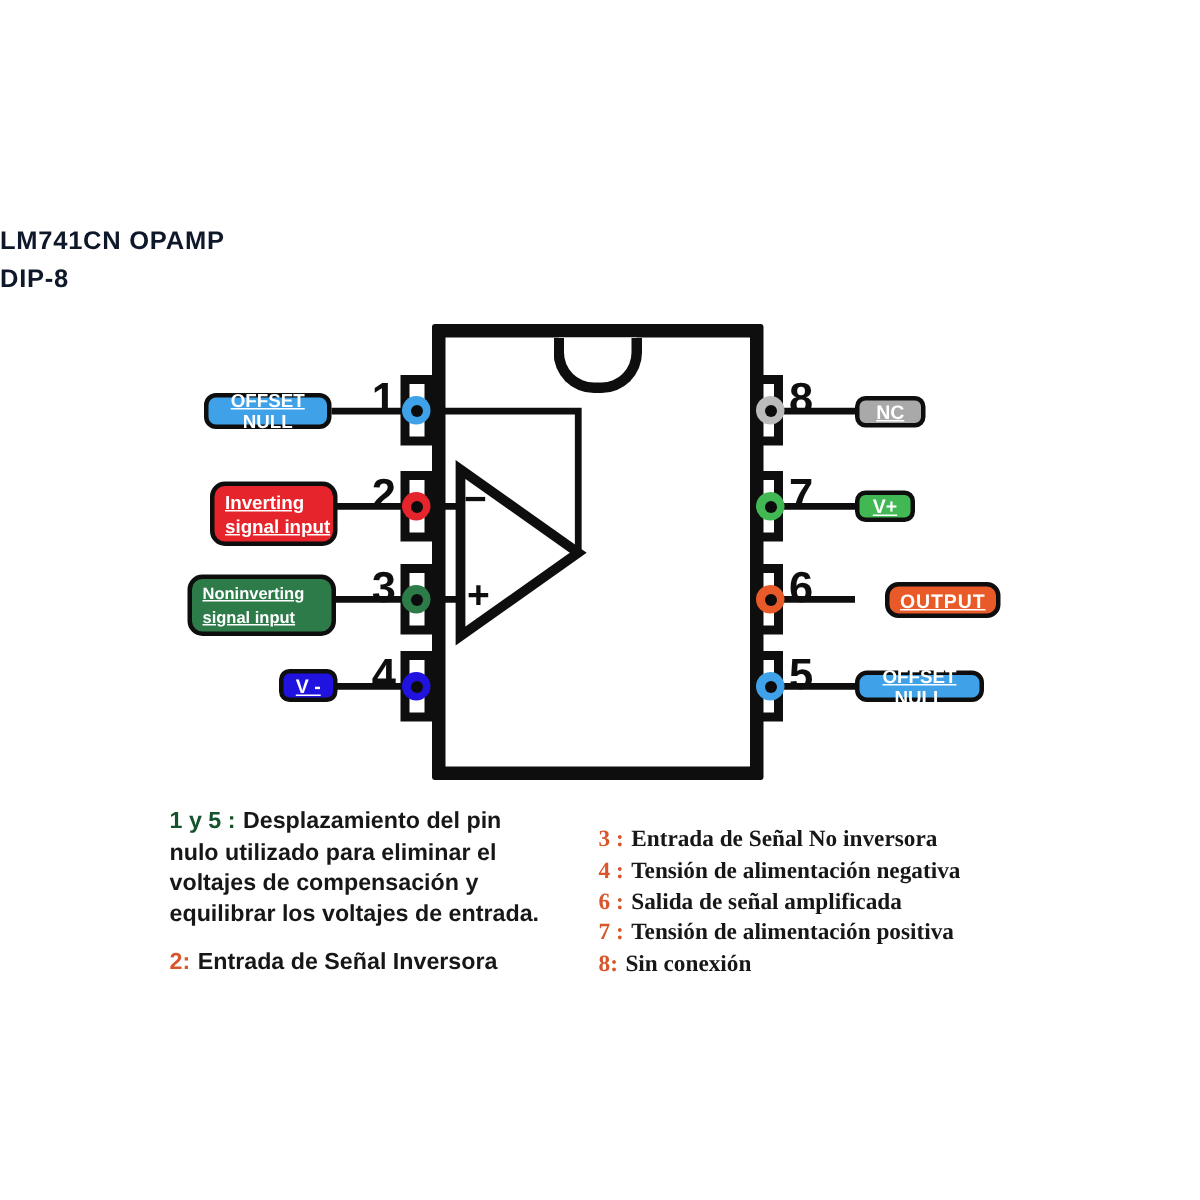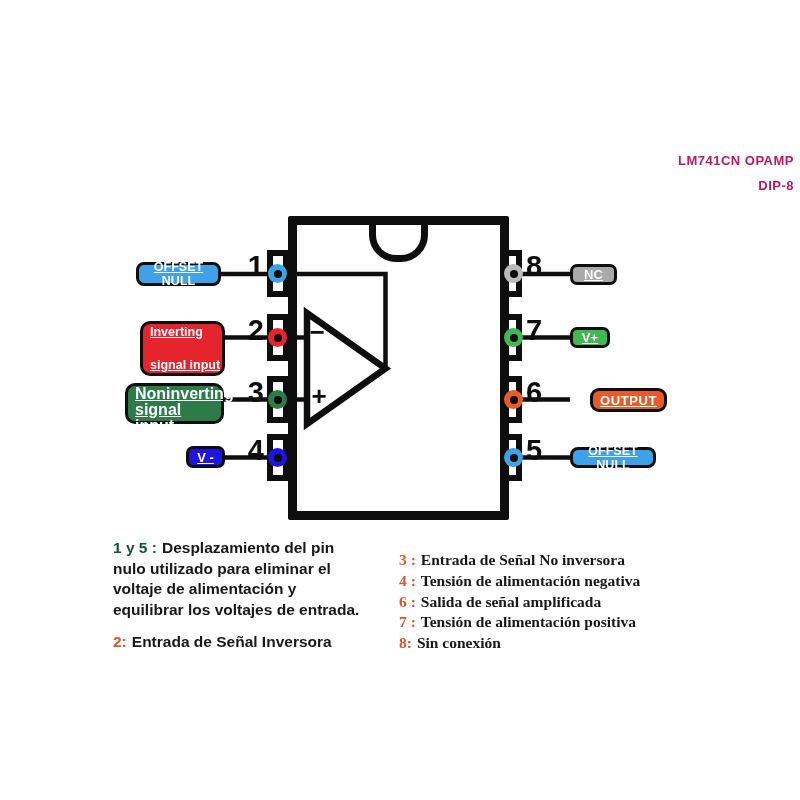--- a/index.html
+++ b/index.html
@@ -1,20 +1,20 @@
 <!DOCTYPE html>
 <html><head>
 <meta charset="utf-8">
 <style>
   html,body { margin:0; padding:0; }
   body { width:800px; height:800px; background:#ffffff; font-family:"Liberation Sans", sans-serif; }
   .canvas { position:relative; width:800px; height:800px; background:#fff; overflow:hidden; }
 
-  .title { position:absolute; left:0; top:148px; width:794px; text-align:right;
-           font-weight:700; font-size:13px; line-height:25px; color:#be185d; letter-spacing:.5px; }
+  .title { position:absolute; left:0; top:148px; width:794px; text-align:left;
+           font-weight:700; font-size:17px; line-height:25px; color:#0f172a; letter-spacing:.5px; }
 
   .tab { position:absolute; width:22px; height:47px; box-sizing:border-box;
          border:6px solid #0e0e0e; background:#fff; }
 
   .ic-body { position:absolute; left:288px; top:216px; width:221px; height:304px;
              box-sizing:border-box; border:9px solid #0e0e0e; background:#fff; border-radius:2px; }
 
   .notch { position:absolute; left:369px; top:225px; width:59px; height:37px; box-sizing:border-box;
            border:7px solid #0e0e0e; border-top:none; border-radius:0 0 27px 27px; background:#fff; }
 
@@ -111,25 +111,25 @@
   <div class="num l" style="top:378px;">3</div>
   <div class="num l" style="top:436px;">4</div>
   <div class="num r" style="top:252px;">8</div>
   <div class="num r" style="top:316px;">7</div>
   <div class="num r" style="top:378px;">6</div>
   <div class="num r" style="top:436px;">5</div>
 
   <div class="plabel center" style="left: 136px; top: 262px; width: 85px; height: 24px; border-radius: 8px; font-size: 12.5px; background-color: rgb(63, 162, 232);">
     <span>OFFSET NULL</span>
   </div>
-  <div class="plabel left" style="left: 140px; top: 321px; width: 85px; height: 55px; border-radius: 10px; font-size: 12.5px; line-height: 16px; background-color: rgb(230, 36, 43); justify-content: space-between;">
+  <div class="plabel left" style="left: 140px; top: 321px; width: 85px; height: 43px; border-radius: 10px; font-size: 12.5px; line-height: 16px; background-color: rgb(230, 36, 43);">
     <span>Inverting</span>
     <span>signal input</span>
   </div>
-  <div class="plabel left" style="left: 125px; top: 383px; width: 99px; height: 41px; border-radius: 10px; font-size: 16px; line-height: 16px; background-color: rgb(46, 123, 74); justify-content: space-between;">
+  <div class="plabel left" style="left: 125px; top: 383px; width: 99px; height: 41px; border-radius: 10px; font-size: 11px; line-height: 16px; background-color: rgb(46, 123, 74);">
     <span>Noninverting</span>
     <span>signal input</span>
   </div>
   <div class="plabel center" style="left: 186px; top: 446px; width: 39px; height: 22px; border-radius: 7px; font-size: 13px; background-color: rgb(32, 19, 224);">
     <span>V -</span>
   </div>
 
   <div class="plabel center" style="left: 570px; top: 264px; width: 47px; height: 21px; border-radius: 7px; font-size: 13px; background-color: rgb(169, 169, 169);">
     <span>NC</span>
   </div>
@@ -141,21 +141,21 @@
   </div>
   <div class="plabel center" style="left: 570px; top: 447px; width: 86px; height: 21px; border-radius: 8px; font-size: 12.5px; background-color: rgb(63, 162, 232);">
     <span>OFFSET NULL</span>
   </div>
 
   <div class="note note-lines" style="left:113px; top:538px;">
     <div>
       <span class="pfx" style="color: #14532d;">1 y 5 :</span><span>Desplazamiento del pin</span>
     </div>
     <div>nulo utilizado para eliminar el</div>
-    <div>voltaje de alimentación y</div>
+    <div>voltajes de compensación y</div>
     <div>equilibrar los voltajes de entrada.</div>
   </div>
   <div class="note" style="left:113px; top:633px;">
     <span class="pfx" style="color: rgb(217, 85, 43);">2:</span><span>Entrada de Señal Inversora</span>
   </div>
 
   <div class="note" style="left:399px; top:550px;">
     <div class="nr-line">
       <span class="pfx" style="color: rgb(217, 85, 43);">3 :</span><span>Entrada de Señal No inversora</span>
     </div>

